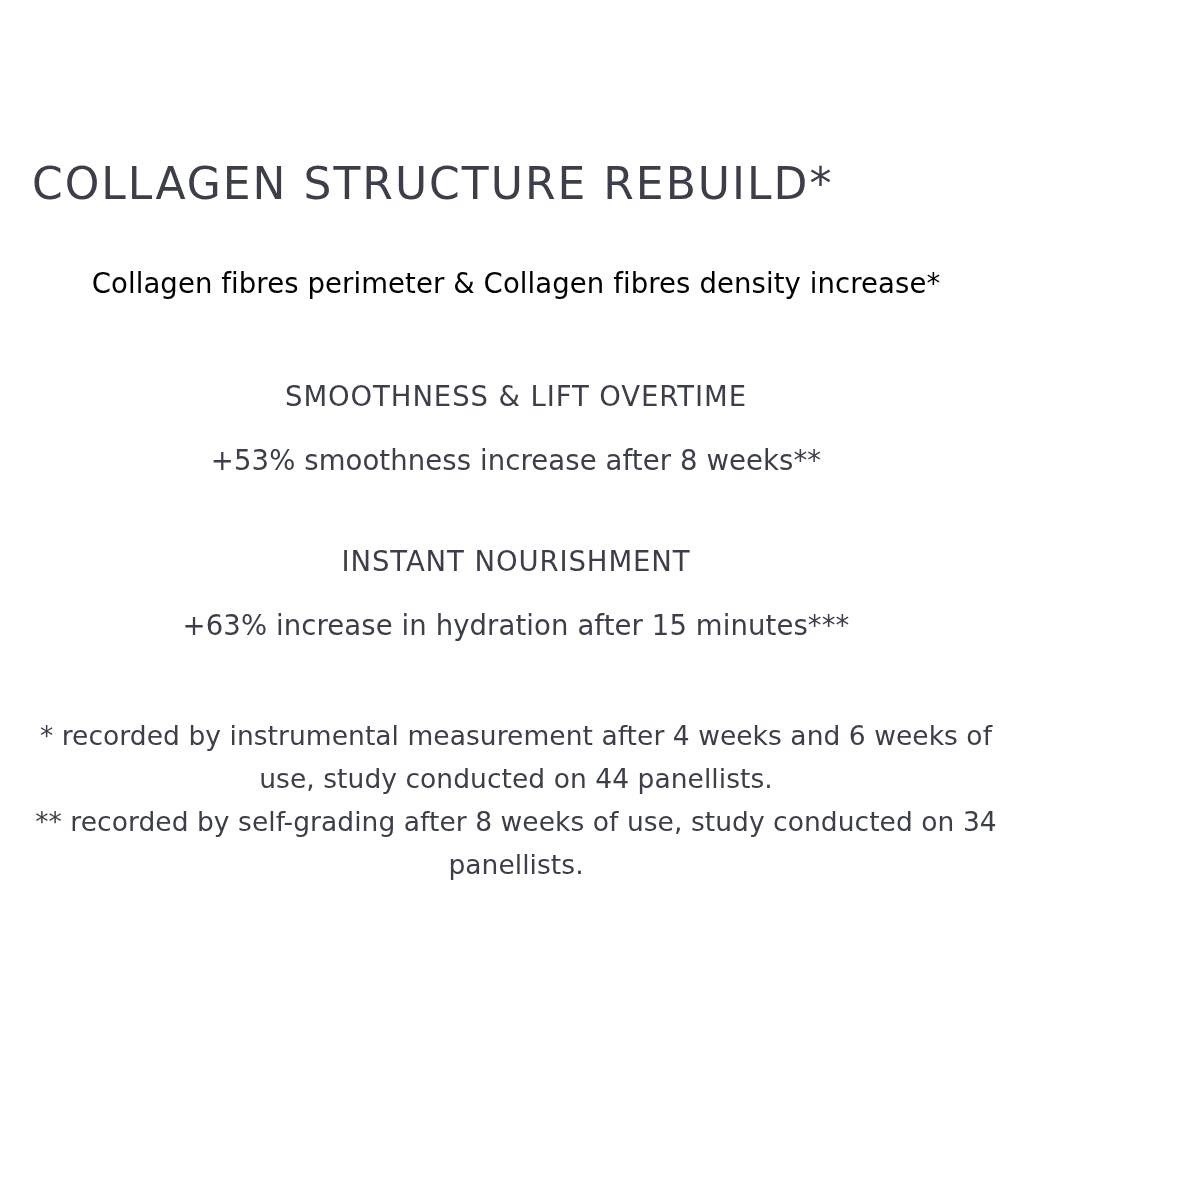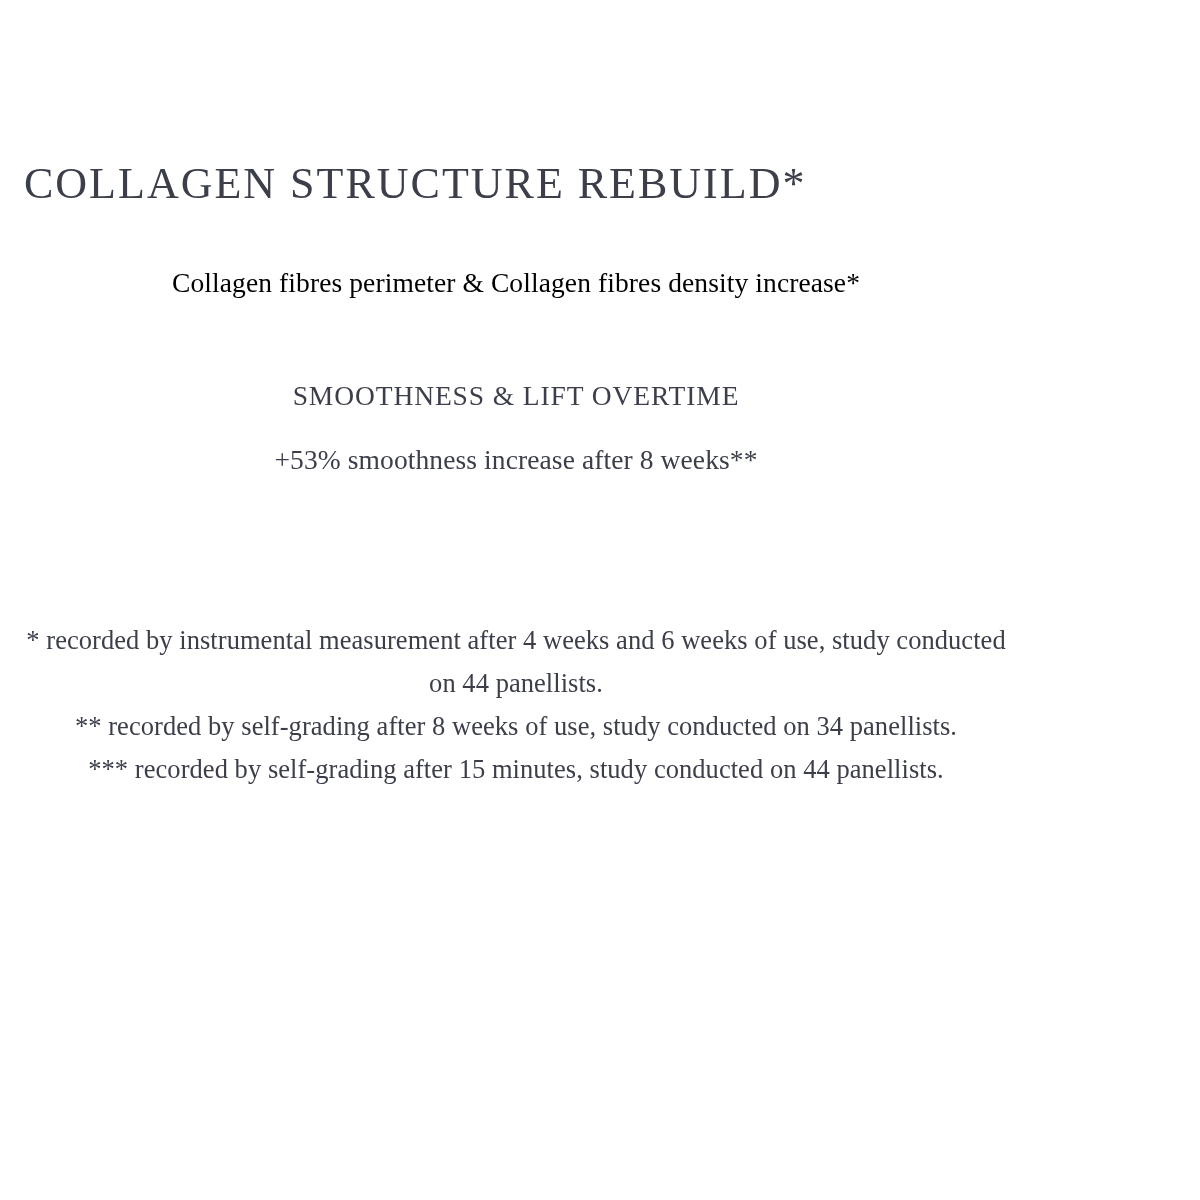--- a/index.html
+++ b/index.html
@@ -11,23 +11,22 @@
     height: 1200px;
     background: #ffffff;
     font-family: "DejaVu Sans", sans-serif;
     color: #3c3f4a;
     overflow: hidden;
   }
   .page {
     width: 1032px;
     height: 1200px;
     box-sizing: border-box;
-    padding: 0 6px;
+    padding: 0 14px;
     display: block;
-    font-family: Liberation Serif, serif;
   }
   .title {
     font-size: 44px;
     letter-spacing: 2.0px;
     font-weight: 400;
     color: #3c3f4a;
     text-align: left;
     margin: 0;
     padding: 0 0 0 18px;
     position: relative;
@@ -84,20 +83,23 @@
 
   <h1 class="title">COLLAGEN STRUCTURE REBUILD*</h1>
 
   <div class="subtitle">Collagen fibres perimeter &amp; Collagen fibres density increase*</div>
 
   <div class="block block-1">
     <div class="claim-head">SMOOTHNESS &amp; LIFT OVERTIME</div>
     <div class="claim-body">+53% smoothness increase after 8 weeks**</div>
   </div>
 
+  <div class="block block-2">
+    <div class="claim-head">INSTANT NOURISHMENT</div>
+    <div class="claim-body">+63% increase in hydration after 15 minutes***</div>
+  </div>
 
   <div class="footnotes">
     <p class="footnote">* recorded by instrumental measurement after 4 weeks and 6 weeks of use, study conducted on 44 panellists.</p>
     <p class="footnote">** recorded by self-grading after 8 weeks of use, study conducted on 34 panellists.</p>
-    <p class="footnote">*** recorded by self-grading after 15 minutes, study conducted on 44 panellists.</p>
   </div>
 
 </div>
 
 </body></html>

